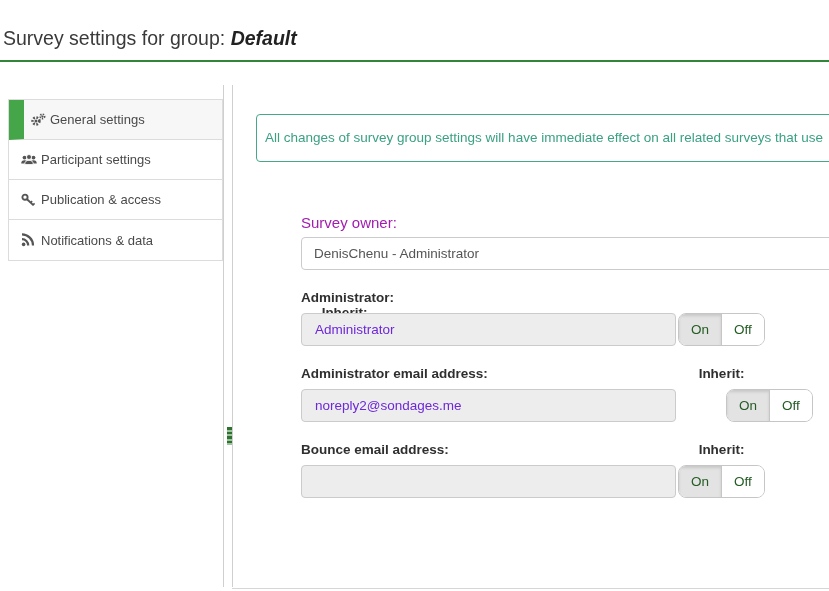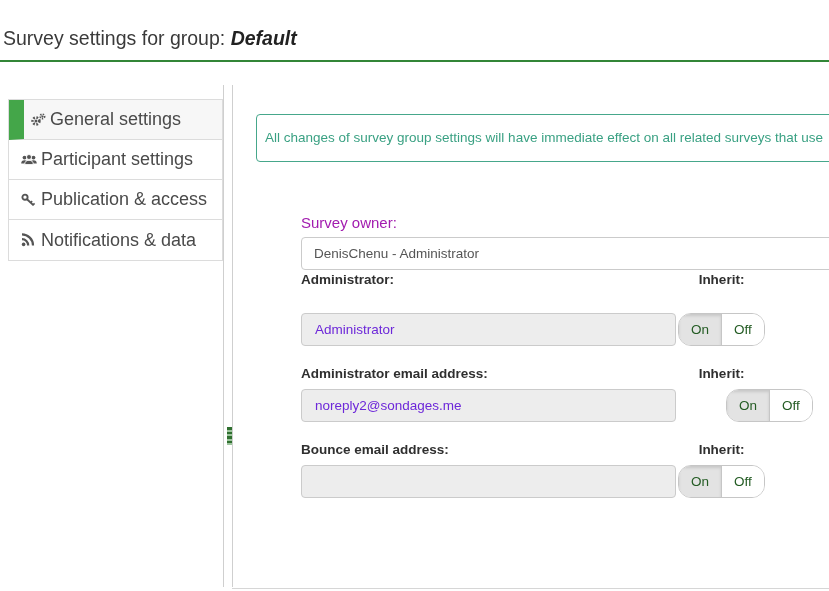--- a/index.html
+++ b/index.html
@@ -20,21 +20,21 @@
     position:absolute;left:227px;top:427px;width:5px;height:18px;cursor:col-resize;
     background:repeating-linear-gradient(to bottom,#2f6f2f 0 2.5px,#9cc49c 2.5px 4.5px);
   }
   
   .menu{
     position:absolute;left:8px;top:99px;width:215px;box-sizing:border-box;
     border:1px solid #dcdcdc;background:#fff;list-style:none;margin:0;padding:0;
   }
   .menu li{
     display:flex;align-items:center;height:40px;padding-left:12px;box-sizing:border-box;
-    border-bottom:1px solid #dcdcdc;font-size:18px;color:#4a4a4a;cursor:pointer;white-space:nowrap;
+    border-bottom:1px solid #dcdcdc;font-size:13px;color:#4a4a4a;cursor:pointer;white-space:nowrap;
   }
   .menu li:last-child{border-bottom:none;}
   .menu li.active{border-left:15px solid #44a649;padding-left:6px;background:#f7f7f7;}
   .micon{width:16px;height:14px;margin-right:4px;flex-shrink:0;}
   .micon svg{display:block;}
   
   .alert{
     position:absolute;left:256px;top:114px;width:640px;height:48px;box-sizing:border-box;
     border:1px solid #46a78b;border-radius:4px;
   }
@@ -42,30 +42,30 @@
   .flabel-row{position:absolute;left:301px;width:464px;display:flex;justify-content:space-between;align-items:flex-start;}
   .flabel,.inh-label{font-size:13.5px;font-weight:bold;color:#2f2f2f;white-space:nowrap;}
   .inh-label{width:87px;text-align:center;}
   .owner-label{position:absolute;left:301px;top:214px;font-size:15px;font-weight:normal;color:#a21caf;}
   .owner-select{
     position:absolute;left:301px;top:237px;width:600px;height:33px;box-sizing:border-box;
     border:1px solid #cbcbcb;border-radius:4px;background:#fff;
     line-height:31px;padding-left:12px;color:#555;font-size:13.5px;cursor:pointer;white-space:nowrap;
   }
   .fctrl-row{position:absolute;left:301px;display:flex;height:33px;}
-  .lr1{top:272px;} .lr2{top:366px;} .lr3{top:442px;}
+  .lr1{top:290px;flex-direction:column;} .lr2{top:366px;} .lr3{top:442px;}
   .cr1{top:313px;} .cr2{top:389px;gap:48px;} .cr3{top:465px;}
   .dis-input{
     width:375px;height:33px;box-sizing:border-box;margin-right:2px;
     border:1px solid #cbcbcb;border-radius:4px;background:#ededed;
     padding:0 0 0 13px;color:#6d28d9;font-size:13.5px;font-family:inherit;outline:none;
   }
   .btn-group{
     display:flex;width:87px;height:33px;box-sizing:border-box;
-    border:1px solid #c6c6c6;border-radius:13px;overflow:hidden;background:#fff;
+    border:1px solid #c6c6c6;border-radius:8px;overflow:hidden;background:#fff;
   }
   .tbtn{
     flex:1;border:none;background:#fff;color:#245c24;font-size:13.5px;font-family:inherit;
     cursor:pointer;padding:0;line-height:31px;
   }
   .tbtn.on{border-right:1px solid #c6c6c6;}
   .tbtn.active{background:#e3e3e3;box-shadow:inset 0 2px 3px rgba(0,0,0,.12);}
 </style>
 </head>
 <body>

